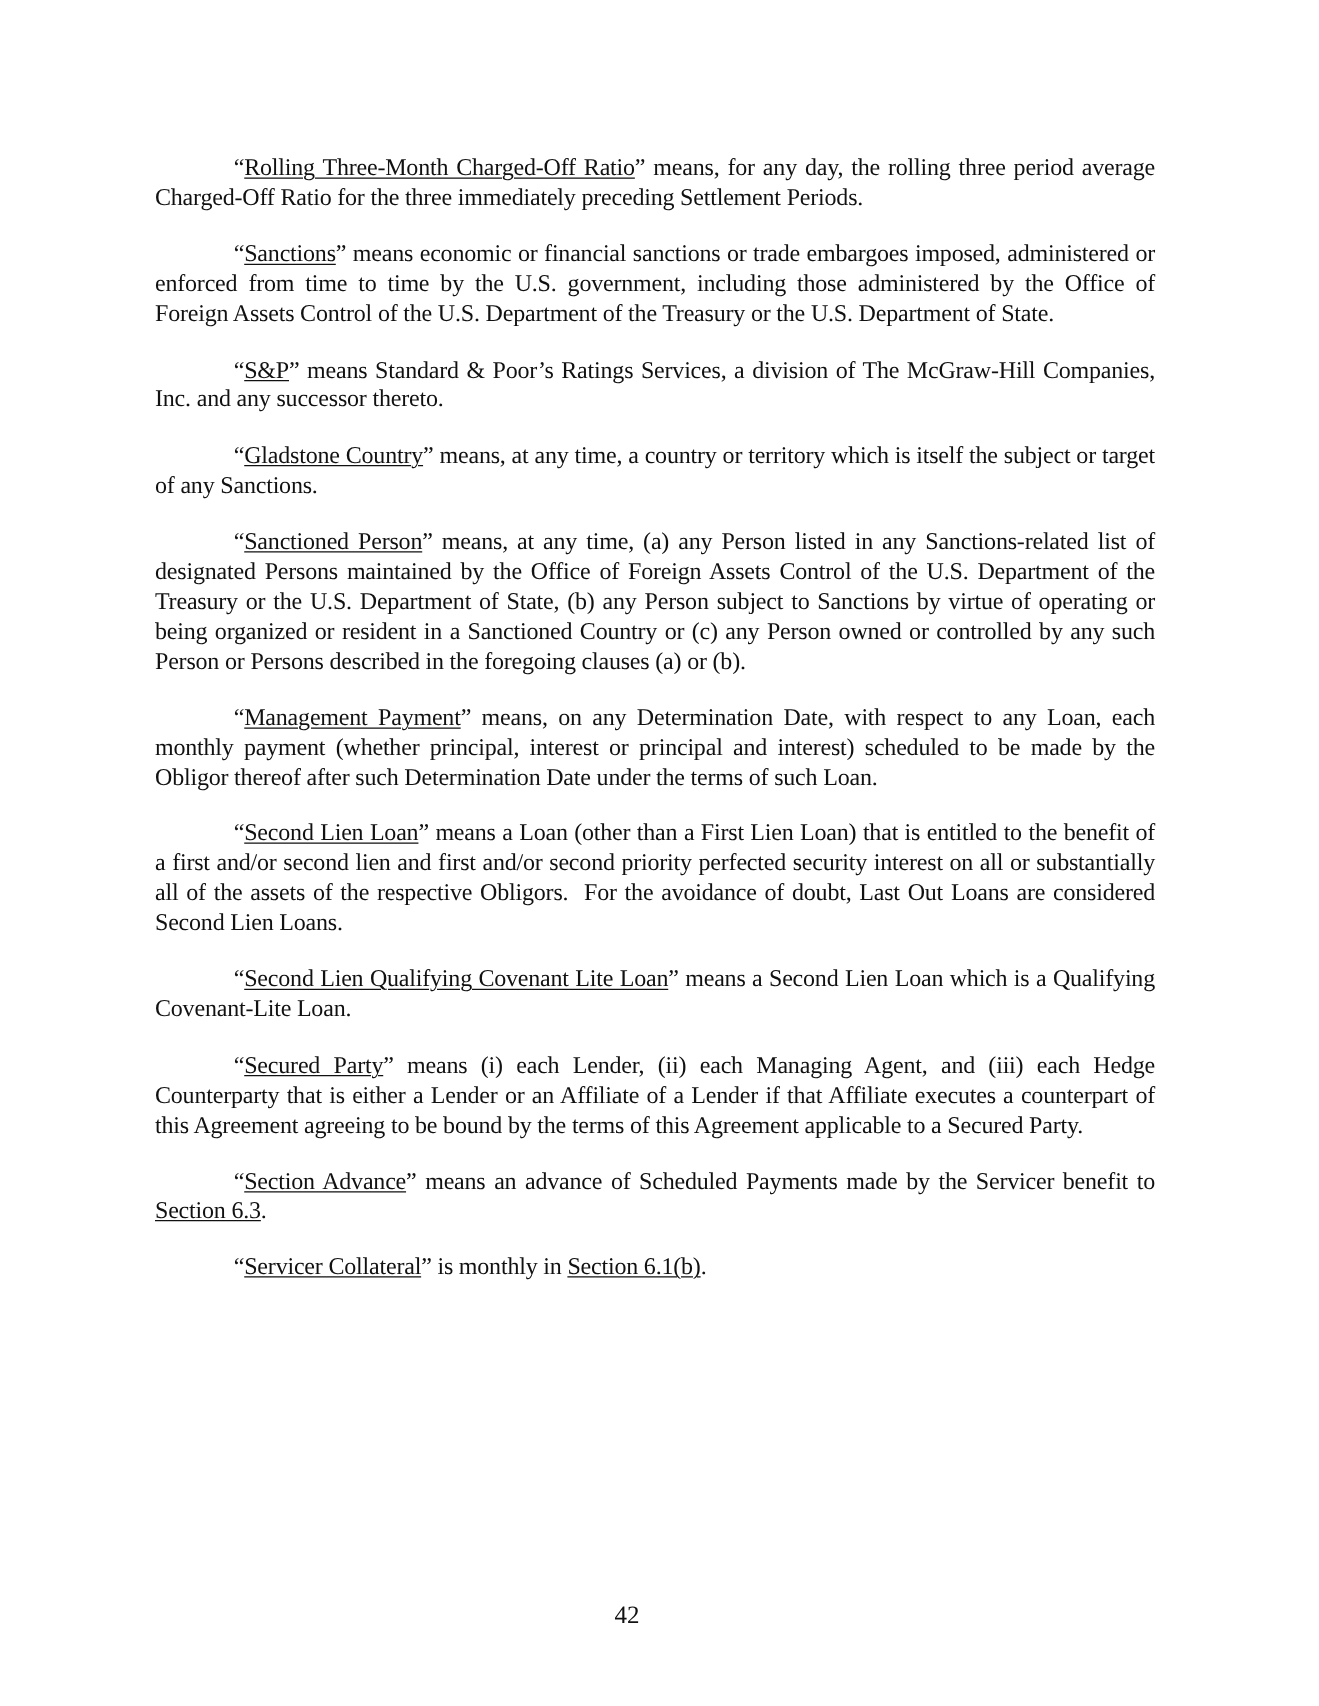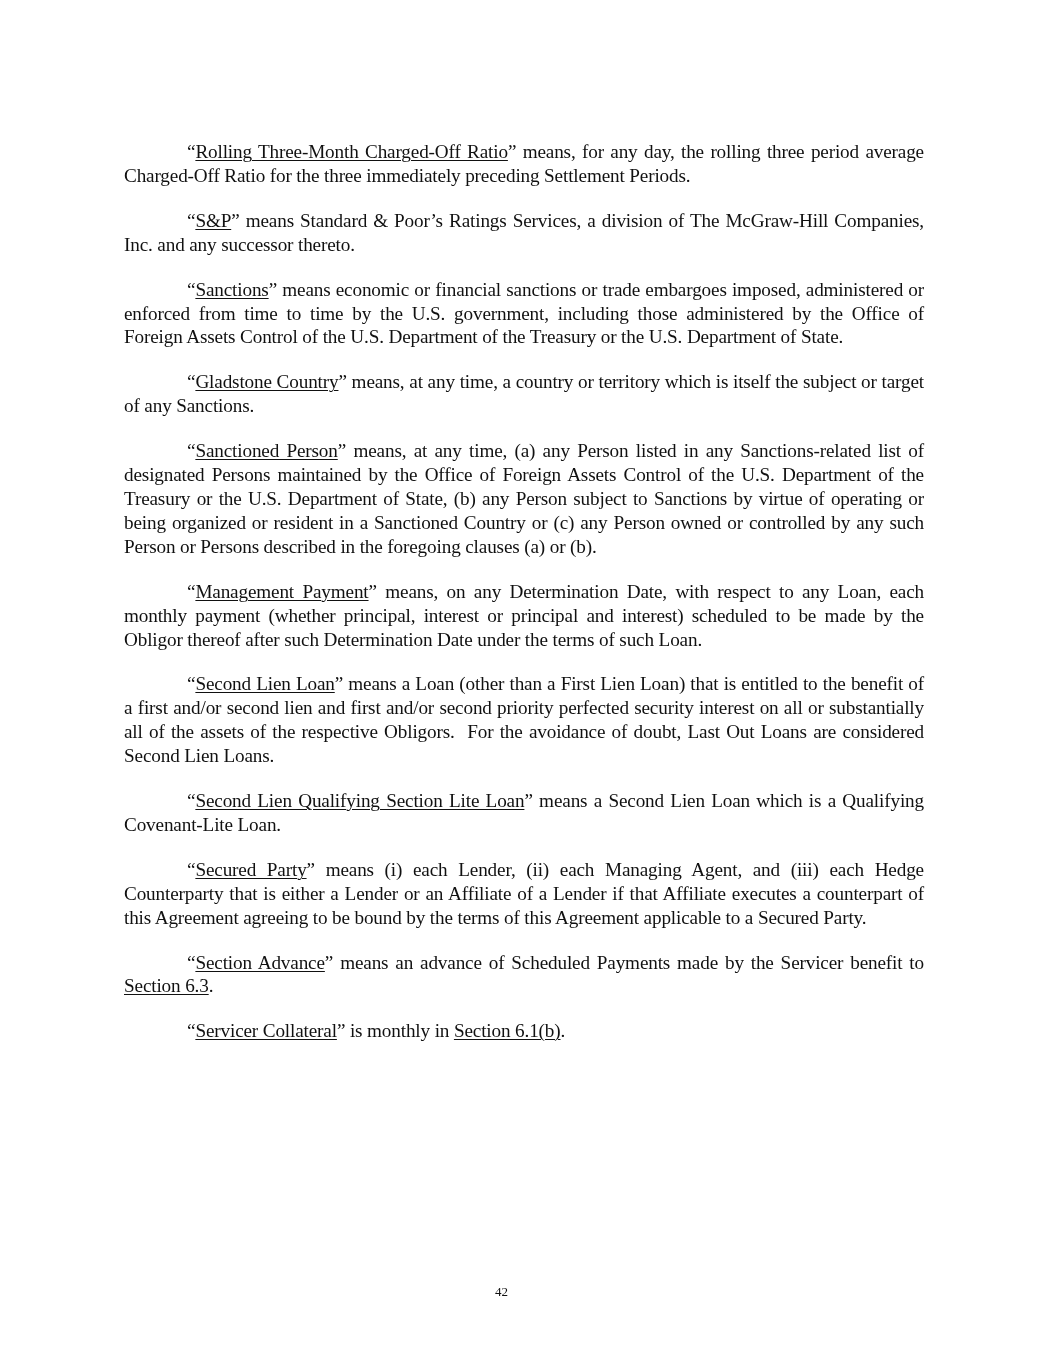--- a/index.html
+++ b/index.html
@@ -11,21 +11,21 @@
       width: 1055px;
       height: 1365px;
       position: relative;
       overflow: hidden;
       font-family: "Liberation Serif", "DejaVu Serif", serif;
       color: #111111;
     }
     .page {
       position: absolute;
       left: 124px;
-      top: 140px;
+      top: 123px;
       width: 800px;
     }
     .definition {
       margin: 0 0 21px 0;
       font-size: 19.2px;
       line-height: 23.9px;
       text-align: justify;
       text-indent: 63px;
       letter-spacing: -0.15px;
     }
@@ -38,45 +38,45 @@
       text-decoration: underline;
       text-underline-offset: 2px;
       text-decoration-thickness: 1px;
     }
     .page-number {
       position: absolute;
       left: 0;
       top: 1280px;
       width: 1003px;
       text-align: center;
-      font-size: 13px;
+      font-size: 20px;
       line-height: 24px;
     }
   </style>
 </head>
 <body>
 
 <div class="page">
 
   <p class="definition"><span>“</span><span class="term">Rolling Three-Month Charged-Off Ratio</span><span>”</span><span> means, for any day, the rolling three period average Charged-Off Ratio for the three immediately preceding Settlement Periods.</span></p>
 
 
+  <p class="definition"><span>“</span><span class="term">Sanctions</span><span>”</span><span> means economic or financial sanctions or trade embargoes imposed, administered or enforced from time to time by the U.S. government, including those administered by the Office of Foreign Assets Control of the U.S. Department of the Treasury or the U.S. Department of State.</span></p>
+
   <p class="definition"><span>“</span><span class="term">S&amp;P</span><span>”</span><span> means Standard &amp; Poor’s Ratings Services, a division of The McGraw-Hill Companies, Inc. and any successor thereto.</span></p>
-
-  <p class="definition"><span>“</span><span class="term">Sanctions</span><span>”</span><span> means economic or financial sanctions or trade embargoes imposed, administered or enforced from time to time by the U.S. government, including those administered by the Office of Foreign Assets Control of the U.S. Department of the Treasury or the U.S. Department of State.</span></p>
 
   <p class="definition"><span>“</span><span class="term">Gladstone Country</span><span>”</span><span> means, at any time, a country or territory which is itself the subject or target of any Sanctions.</span></p>
 
   <p class="definition"><span>“</span><span class="term">Sanctioned Person</span><span>”</span><span> means, at any time, (a) any Person listed in any Sanctions-related list of designated Persons maintained by the Office of Foreign Assets Control of the U.S. Department of the Treasury or the U.S. Department of State, (b) any Person subject to Sanctions by virtue of operating or being organized or resident in a Sanctioned Country or (c) any Person owned or controlled by any such Person or Persons described in the foregoing clauses (a) or (b).</span></p>
 
   <p class="definition"><span>“</span><span class="term">Management Payment</span><span>”</span><span> means, on any Determination Date, with respect to any Loan, each monthly payment (whether principal, interest or principal and interest) scheduled to be made by the Obligor thereof after such Determination Date under the terms of such Loan.</span></p>
 
   <p class="definition"><span>“</span><span class="term">Second Lien Loan</span><span>”</span><span style="white-space: pre-wrap;"> means a Loan (other than a First Lien Loan) that is entitled to the benefit of a first and/or second lien and first and/or second priority perfected security interest on all or substantially all of the assets of the respective Obligors.  For the avoidance of doubt, Last Out Loans are considered Second Lien Loans.</span></p>
 
-  <p class="definition"><span>“</span><span class="term">Second Lien Qualifying Section Lite Loan</span><span>”</span><span> means a Second Lien Loan which is a Qualifying Covenant-Lite Loan.</span></p>
+  <p class="definition"><span>“</span><span class="term">Second Lien Qualifying Covenant Lite Loan</span><span>”</span><span> means a Second Lien Loan which is a Qualifying Covenant-Lite Loan.</span></p>
 
   <p class="definition"><span>“</span><span class="term">Secured Party</span><span>”</span><span> means (i) each Lender, (ii) each Managing Agent, and (iii) each Hedge Counterparty that is either a Lender or an Affiliate of a Lender if that Affiliate executes a counterpart of this Agreement agreeing to be bound by the terms of this Agreement applicable to a Secured Party.</span></p>
 
 
   <p class="definition"><span>“</span><span class="term">Section Advance</span><span>”</span><span> means an advance of Scheduled Payments made by the Servicer benefit to </span><span class="xref">Section 6.3</span><span>.</span></p>
 
   <p class="definition"><span>“</span><span class="term">Servicer Collateral</span><span>”</span><span> is monthly in </span><span class="xref">Section 6.1(b)</span><span>.</span></p>
 
 </div>
 

